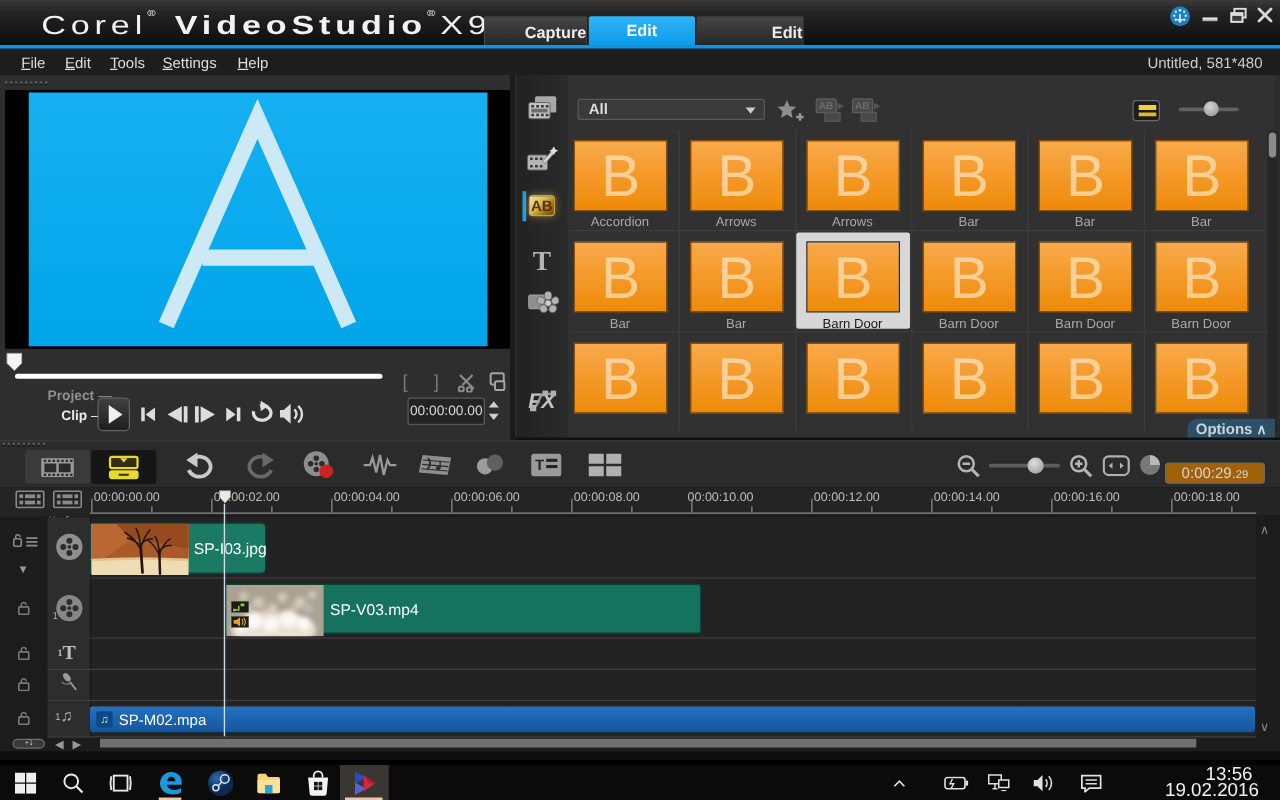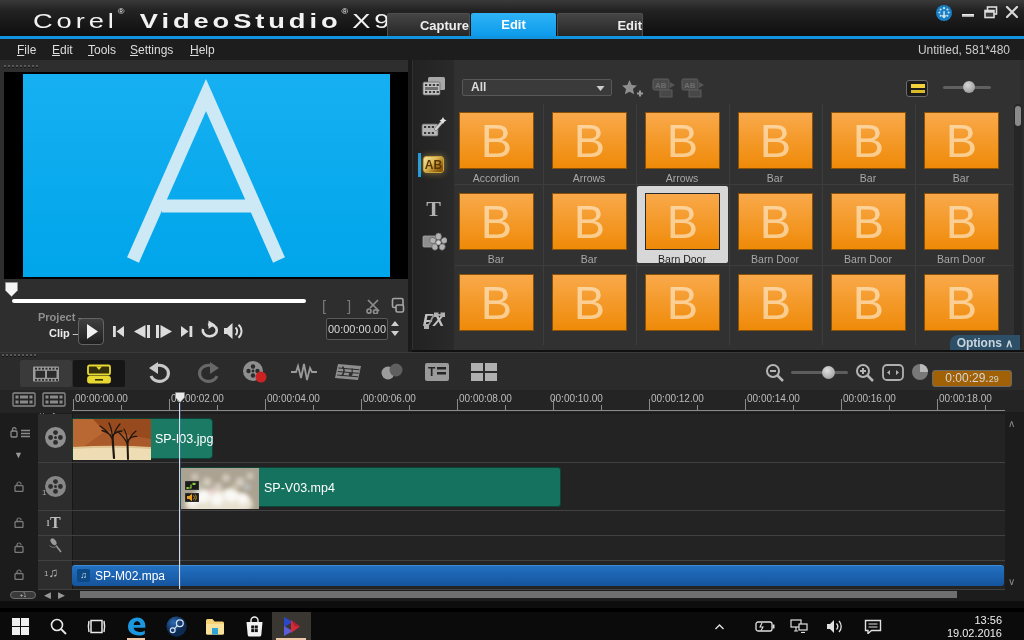--- a/index.html
+++ b/index.html
@@ -690,15 +690,15 @@
       <path d="M11 13.5 h4" stroke="#e0e0e0" stroke-width="1.2"></path>
     </svg>
     <svg class="abs" style="left:826px;top:7px;" width="18" height="15" viewBox="0 0 18 15">
       <path d="M1 5 h3 l4 -4 v13 l-4 -4 H1 Z" fill="#e0e0e0"></path>
       <path d="M10.5 4.5 a4.5 4.5 0 0 1 0 6 M13 2 a8 8 0 0 1 0 11" stroke="#e0e0e0" stroke-width="1.3" fill="none"></path>
     </svg>
     <svg class="abs" style="left:864px;top:7px;" width="18" height="15" viewBox="0 0 18 15">
       <path d="M1.5 1.5 h15 v10 h-9 l-3.5 3 v-3 h-2.5 Z" fill="none" stroke="#e0e0e0" stroke-width="1.4"></path>
       <path d="M4.5 5 h9 M4.5 8 h9" stroke="#e0e0e0" stroke-width="1.2"></path>
     </svg>
-    <div class="abs" style="right:22px;top:2px;width:70px;text-align:right;color:#f0f0f0;font-size:11px;line-height:12.5px;">13:56<br>19.02.2016</div>
+    <div class="abs" style="right:22px;top:2px;width:70px;text-align:right;color:#f0f0f0;font-size:15px;line-height:12.5px;">13:56<br>19.02.2016</div>
   </div>
 </div>
 
 </body></html>

